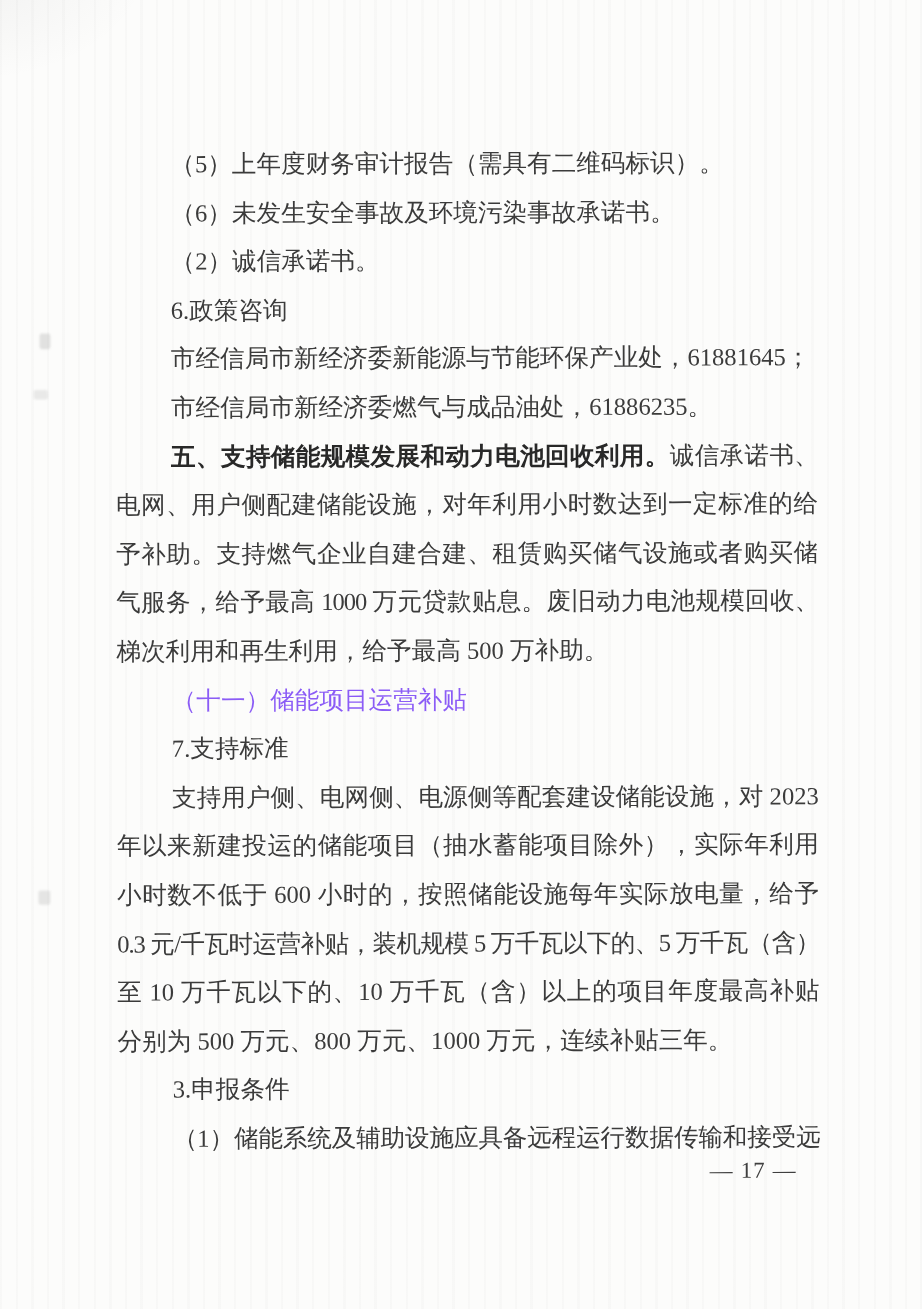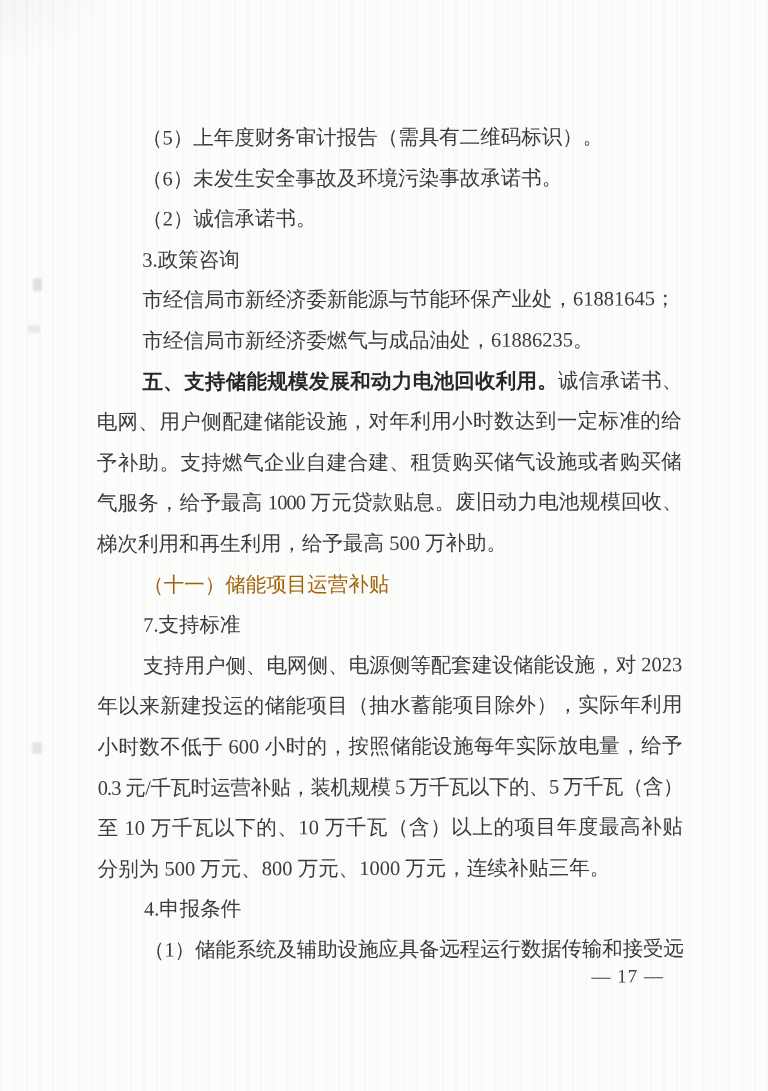--- a/index.html
+++ b/index.html
@@ -57,21 +57,21 @@
     text-align-last: justify;
     text-justify: inter-character;
   }
   .line.tight { letter-spacing: -0.9px; }
   .run-normal { }
   .run-heading {
     font-family: "Liberation Sans", "DejaVu Sans", sans-serif;
     font-weight: 700;
     color: #282828;
   }
-  .run-kaiti { color: #a16207; text-align: right; }
+  .run-kaiti { color: #8b5cf6; text-align: right; }
 
   .page-number {
     position: absolute;
     top: 963px;
     left: 0;
     right: 104px;
     text-align: right;
     font-size: 19px;
     line-height: 30px;
     color: #3f3f3f;
@@ -85,34 +85,34 @@
 <div class="page">
   <div class="scan-texture"></div>
   <div class="smudge smudge-1"></div>
   <div class="smudge smudge-2"></div>
   <div class="smudge smudge-3"></div>
 
   <main class="text-block" id="text-block">
       <div class="line indent"><span class="run-normal">（5）上年度财务审计报告（需具有二维码标识）。</span></div>
       <div class="line indent"><span class="run-normal">（6）未发生安全事故及环境污染事故承诺书。</span></div>
       <div class="line indent"><span class="run-normal">（2）诚信承诺书。</span></div>
-      <div class="line indent"><span class="run-normal">3.政策咨询</span></div>
+      <div class="line indent"><span class="run-normal">6.政策咨询</span></div>
       <div class="line indent"><span class="run-normal">市经信局市新经济委新能源与节能环保产业处，61881645；</span></div>
       <div class="line indent"><span class="run-normal">市经信局市新经济委燃气与成品油处，61886235。</span></div>
       <div class="line indent fill tight"><span class="run-heading">五、支持储能规模发展和动力电池回收利用。</span><span class="run-normal">诚信承诺书、</span></div>
       <div class="line fill"><span class="run-normal">电网、用户侧配建储能设施，对年利用小时数达到一定标准的给</span></div>
       <div class="line fill"><span class="run-normal">予补助。支持燃气企业自建合建、租赁购买储气设施或者购买储</span></div>
       <div class="line fill tight"><span class="run-normal">气服务，给予最高 1000 万元贷款贴息。废旧动力电池规模回收、</span></div>
       <div class="line"><span class="run-normal">梯次利用和再生利用，给予最高 500 万补助。</span></div>
       <div class="line indent"><span class="run-kaiti">（十一）储能项目运营补贴</span></div>
       <div class="line indent"><span class="run-normal">7.支持标准</span></div>
       <div class="line indent fill"><span class="run-normal">支持用户侧、电网侧、电源侧等配套建设储能设施，对 2023</span></div>
       <div class="line fill"><span class="run-normal">年以来新建投运的储能项目（抽水蓄能项目除外），实际年利用</span></div>
       <div class="line fill"><span class="run-normal">小时数不低于 600 小时的，按照储能设施每年实际放电量，给予</span></div>
       <div class="line fill tight"><span class="run-normal">0.3 元/千瓦时运营补贴，装机规模 5 万千瓦以下的、5 万千瓦（含）</span></div>
       <div class="line fill"><span class="run-normal">至 10 万千瓦以下的、10 万千瓦（含）以上的项目年度最高补贴</span></div>
       <div class="line"><span class="run-normal">分别为 500 万元、800 万元、1000 万元，连续补贴三年。</span></div>
-      <div class="line indent"><span class="run-normal">4.申报条件</span></div>
+      <div class="line indent"><span class="run-normal">3.申报条件</span></div>
       <div class="line indent fill tight"><span class="run-normal">（1）储能系统及辅助设施应具备远程运行数据传输和接受远</span></div>
     </main>
 
   <div class="page-number">— 17 —</div>
 </div>
 
 </body></html>

